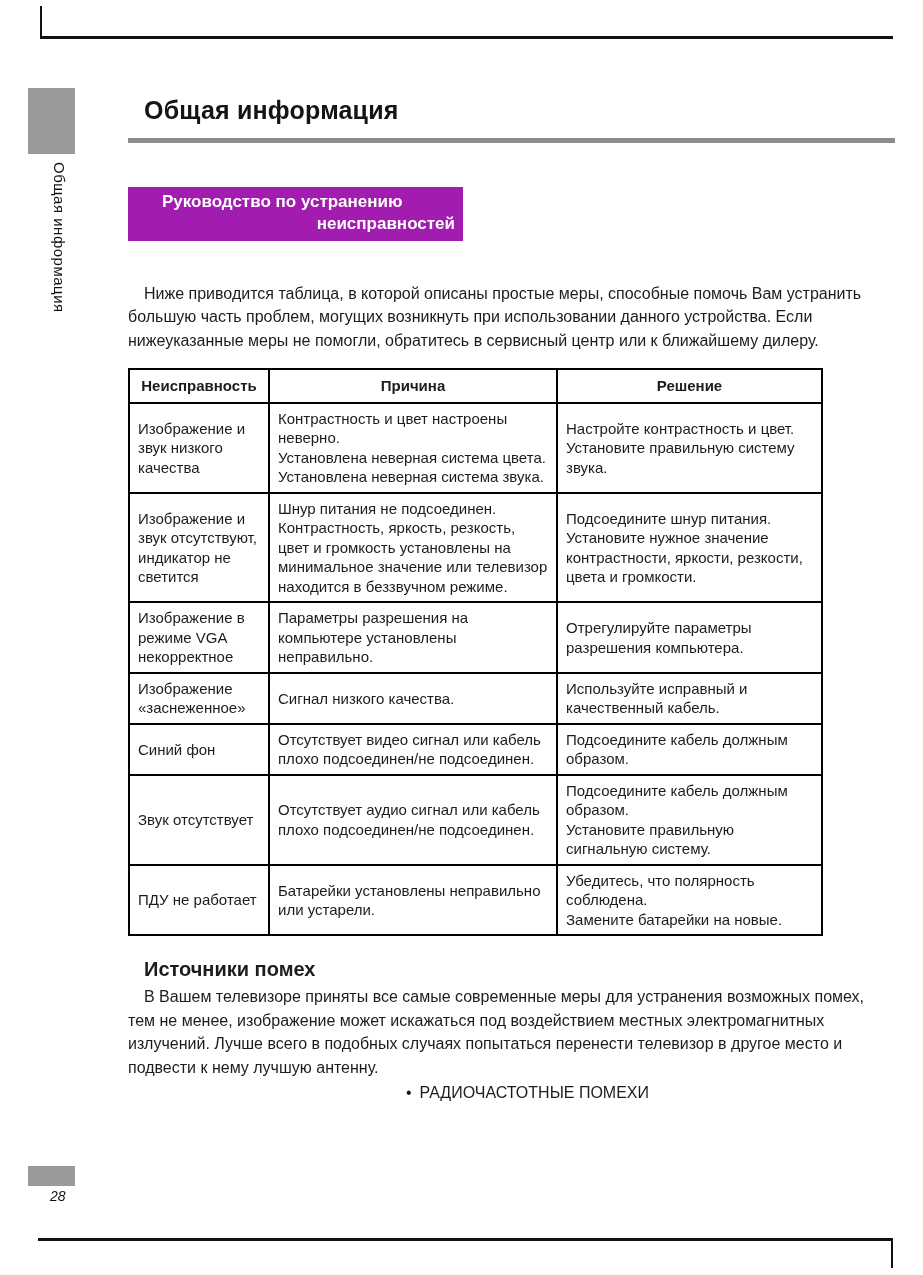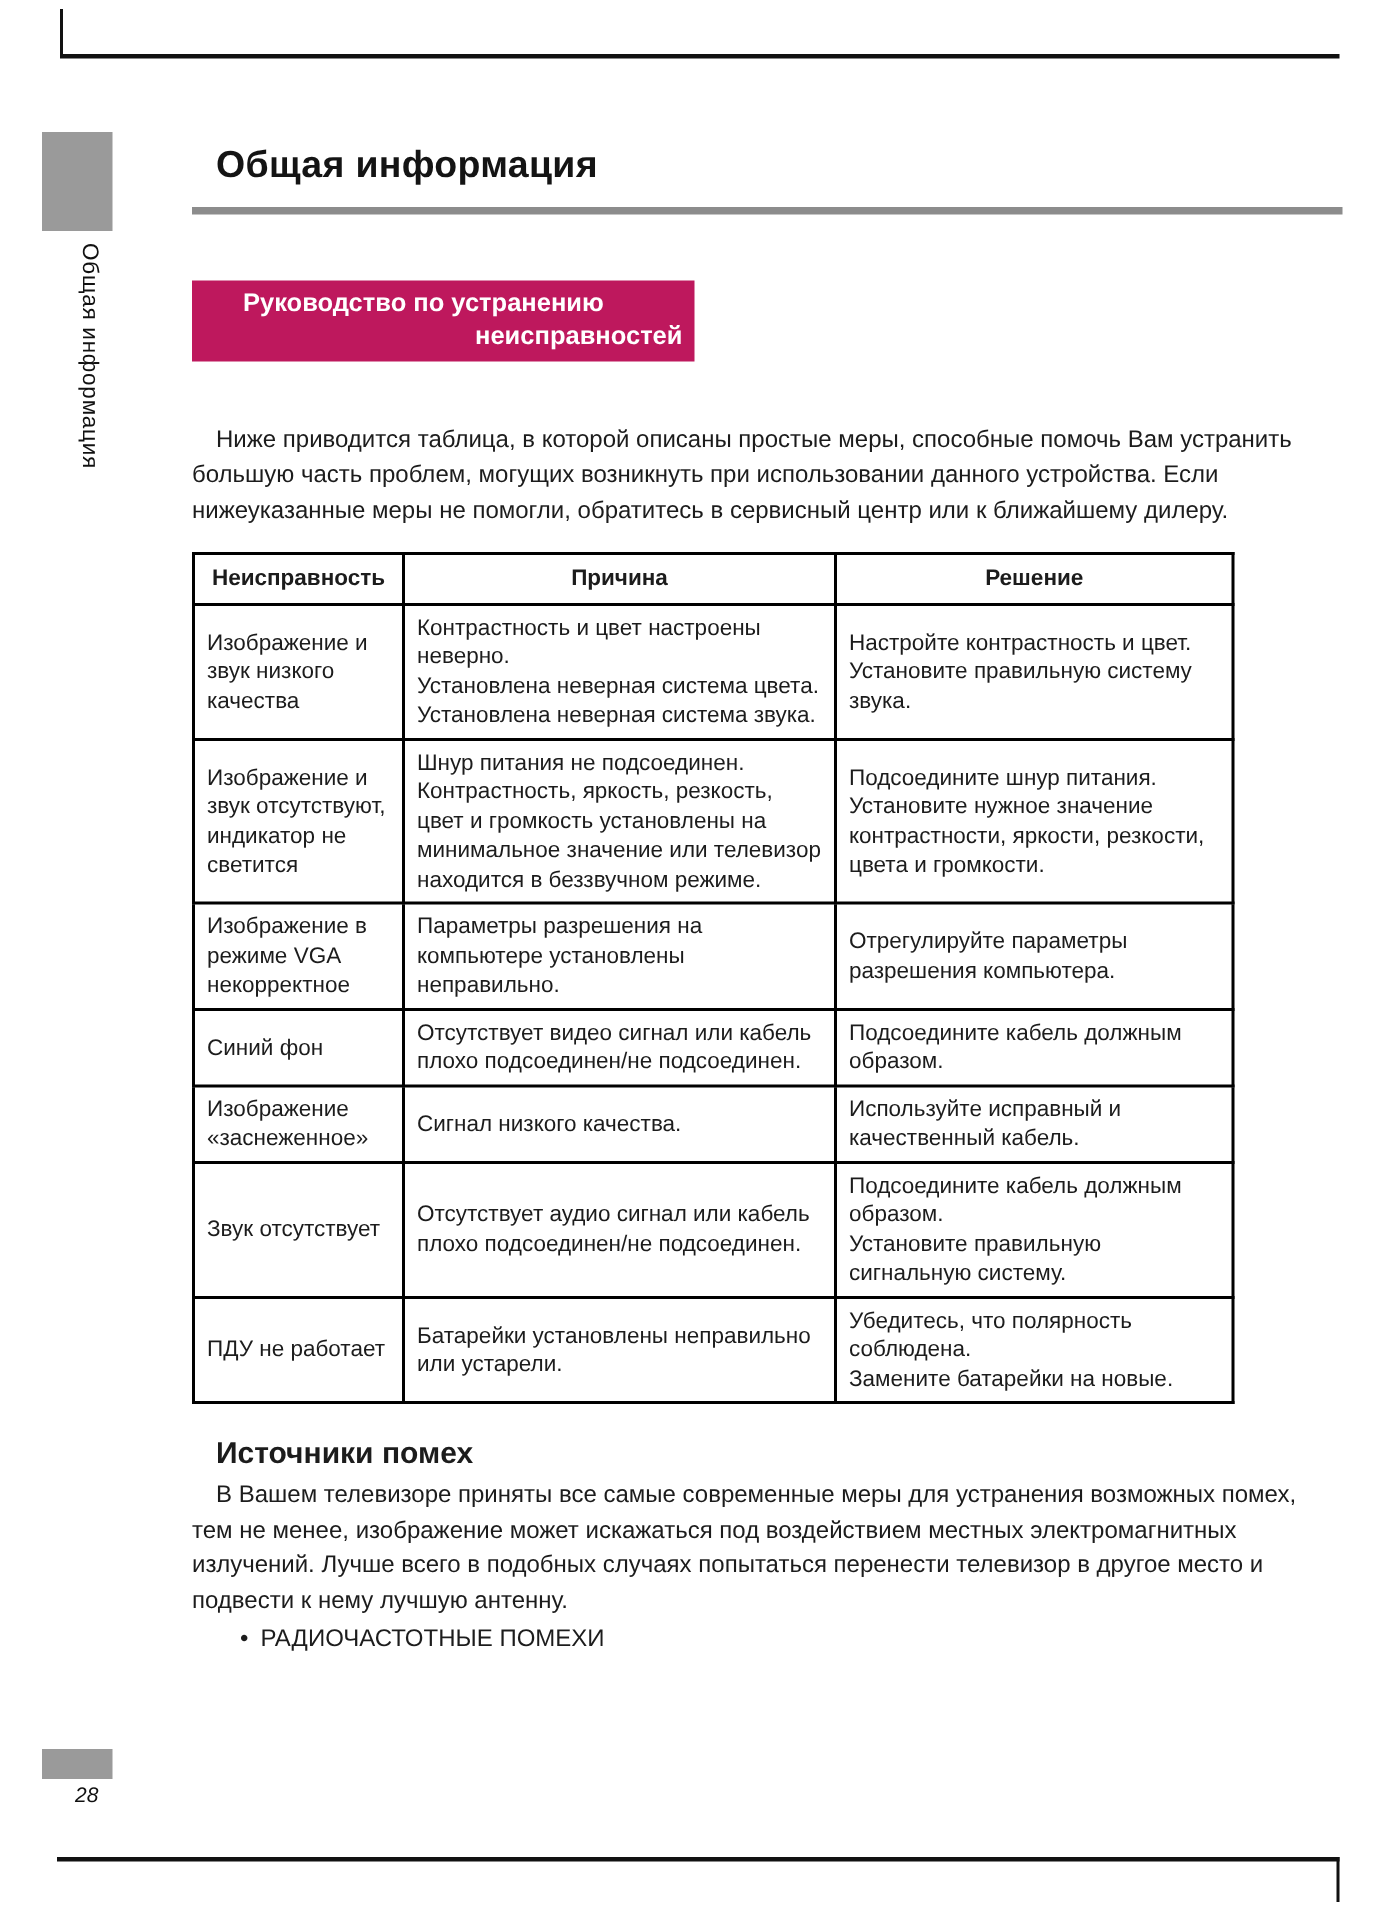--- a/index.html
+++ b/index.html
@@ -85,21 +85,21 @@
   }
   .title-rule {
     margin-top: 13px;
     height: 5px;
     background: #8c8c8c;
     width: 767px;
   }
   .section-heading-box {
     margin-top: 44px;
     width: 319px;
-    background: #be185d;
+    background: #a21caf;
     color: #ffffff;
     font-weight: bold;
     font-size: 17px;
     line-height: 1.32;
     padding: 4px 8px 5px 8px;
   }
   .section-heading-box .line1 { padding-left: 26px; }
   .section-heading-box .line2 { padding-left: 2px; text-align: right; }
 
   .intro {
@@ -145,20 +145,21 @@
   .sources-body {
     font-size: 16px;
     line-height: 1.47;
     text-indent: 16px;
     margin: 0;
   }
   .rf-bullet {
     font-size: 16px;
     line-height: 1.47;
     margin: 2px 0 0 32px;
+    text-align: center;
   }
   .rf-bullet .dot { margin-right: 8px; }
 </style>
 </head>
 <body>
 
 <div class="page">
 
   <div class="tick-top-left"></div>
   <div class="rule-top"></div>
@@ -210,28 +211,28 @@
 Контрастность, яркость, резкость, цвет и громкость установлены на минимальное значение или телевизор находится в беззвучном режиме.</td>
           <td>Подсоедините шнур питания.
 Установите нужное значение контрастности, яркости, резкости, цвета и громкости.</td>
         </tr>
         <tr>
           <td>Изображение в режиме VGA некорректное</td>
           <td>Параметры разрешения на компьютере установлены неправильно.</td>
           <td>Отрегулируйте параметры разрешения компьютера.</td>
         </tr>
         <tr>
+          <td>Изображение «заснеженное»</td>
+          <td>Сигнал низкого качества.</td>
+          <td>Используйте исправный и качественный кабель.</td>
+        </tr>
+        <tr>
           <td>Синий фон</td>
           <td>Отсутствует видео сигнал или кабель плохо подсоединен/не подсоединен.</td>
           <td>Подсоедините кабель должным образом.</td>
-        </tr>
-        <tr>
-          <td>Изображение «заснеженное»</td>
-          <td>Сигнал низкого качества.</td>
-          <td>Используйте исправный и качественный кабель.</td>
         </tr>
         <tr>
           <td>Звук отсутствует</td>
           <td>Отсутствует аудио сигнал или кабель плохо подсоединен/не подсоединен.</td>
           <td>Подсоедините кабель должным образом.
 Установите правильную сигнальную систему.</td>
         </tr>
         <tr>
           <td>ПДУ не работает</td>
           <td>Батарейки установлены неправильно или устарели.</td>

